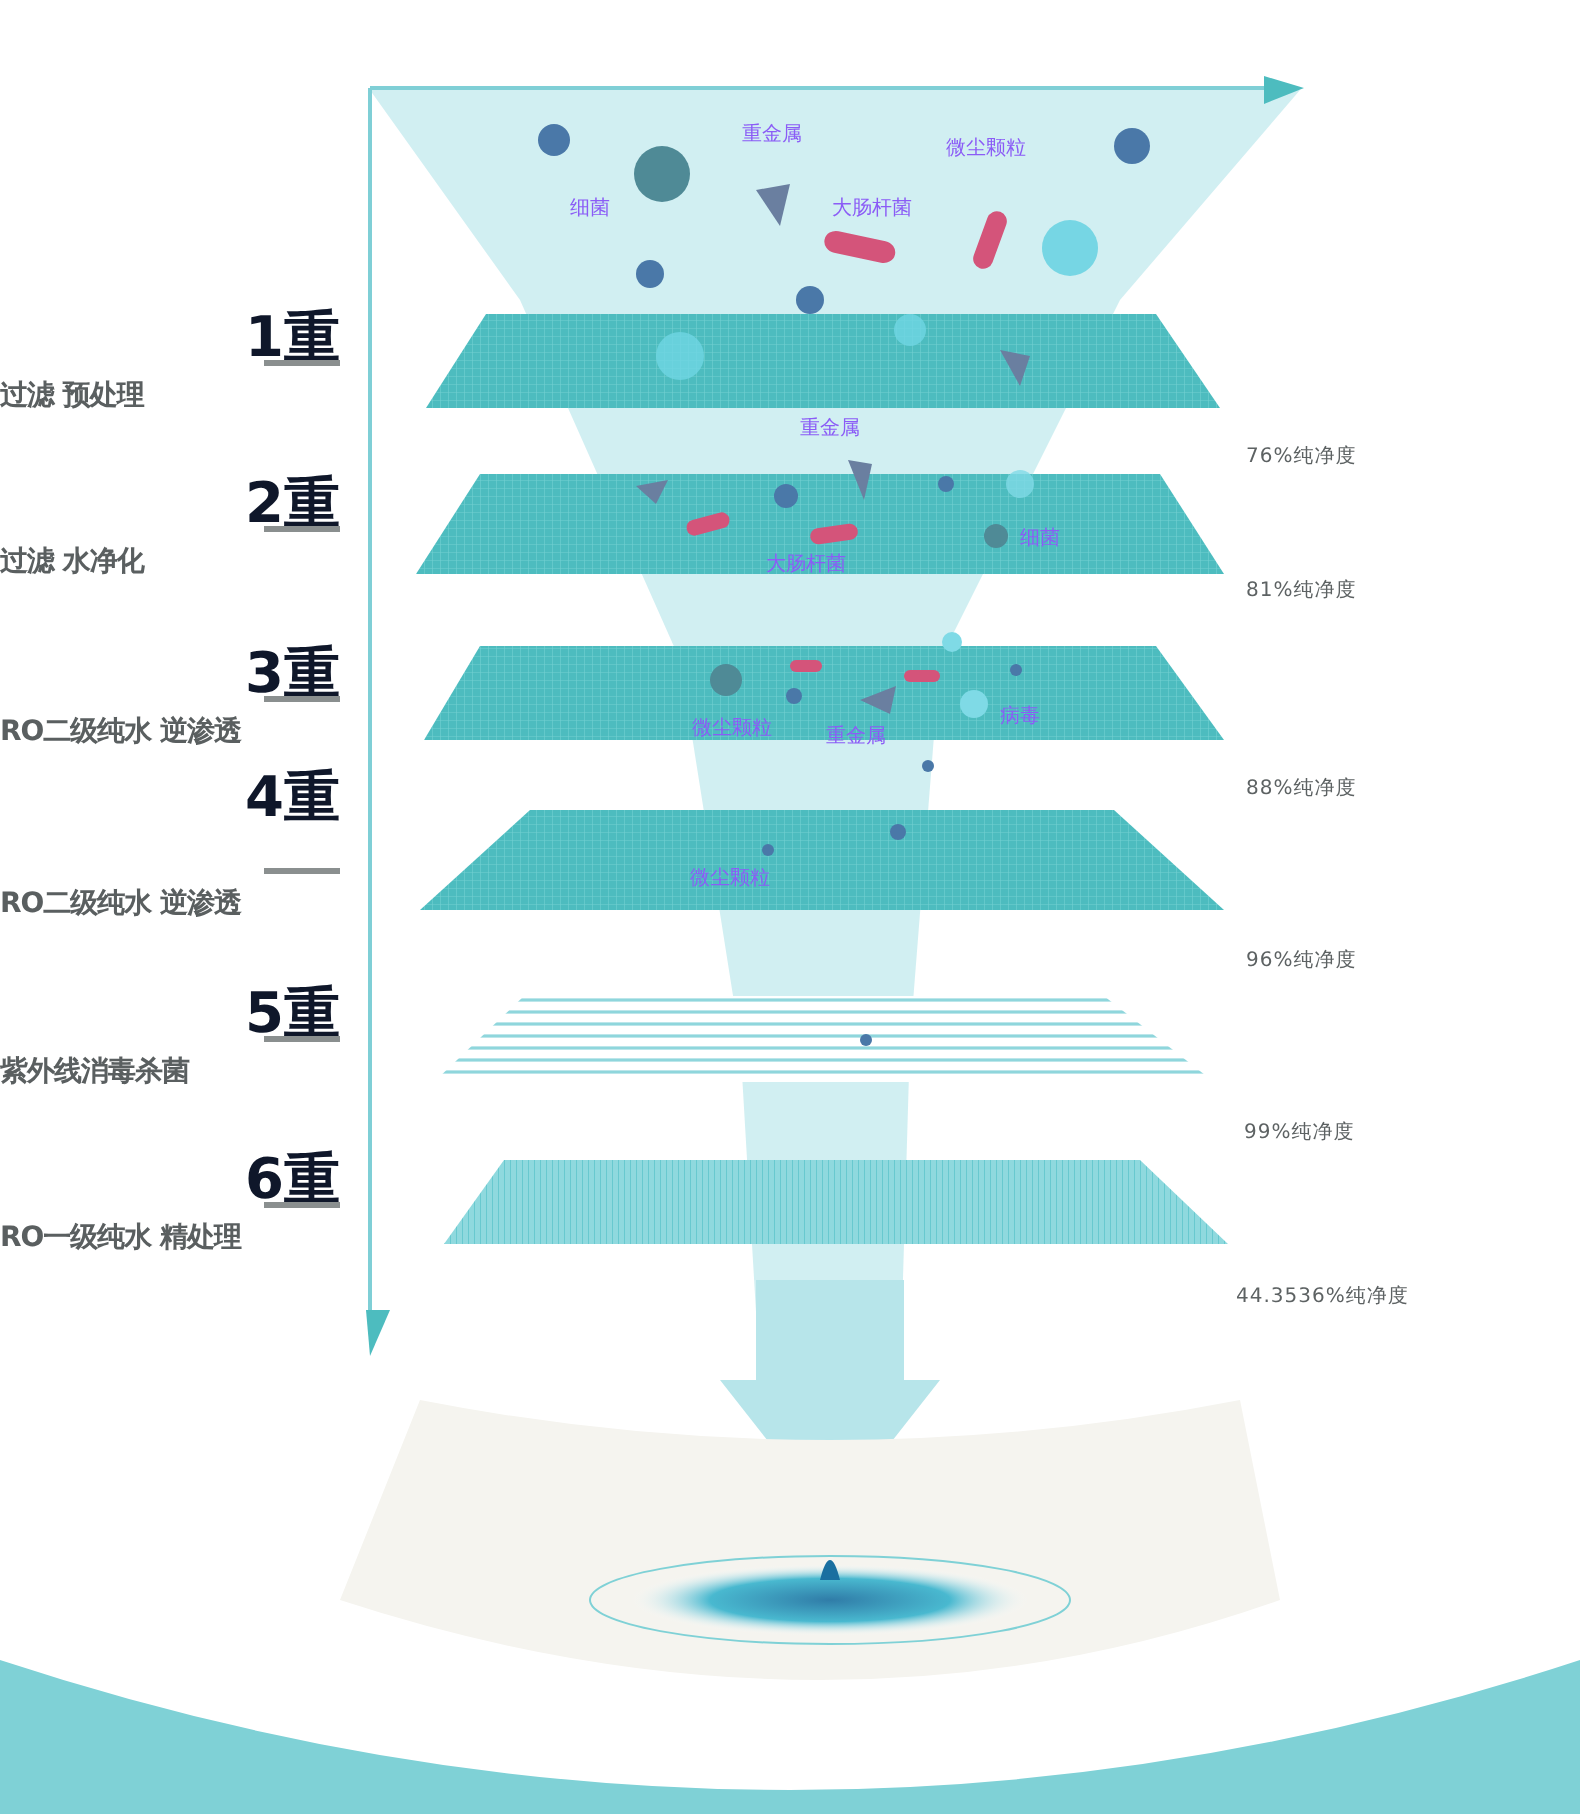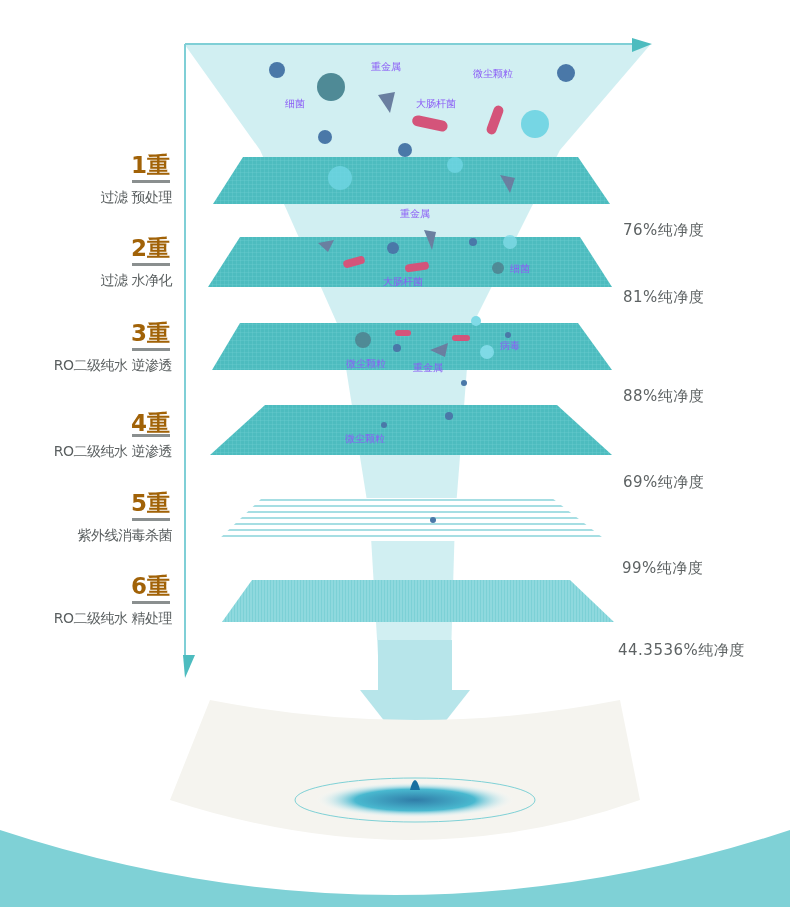--- a/index.html
+++ b/index.html
@@ -1,22 +1,22 @@
 <!DOCTYPE html>
 <html><head>
 <meta charset="utf-8">
 <style>
   html, body { margin:0; padding:0; }
   body { width:790px; height:907px; background:#ffffff; position:relative; overflow:hidden;
          font-family:"DejaVu Sans","Liberation Sans",sans-serif; }
   .abs { position:absolute; }
-  .stage-num { color:#a16207; font-weight:bold; font-size:23px; text-align:right; width:170px; right:auto; }
+  .stage-num { color:#0f172a; font-weight:bold; font-size:28px; text-align:right; width:170px; right:auto; }
   .stage-bar { height:3px; background:#8a8f8f; width:38px; }
-  .stage-desc { color:#5a5f60; font-size:14px; text-align:right; width:172px; letter-spacing:-0.5px; }
-  .purity { color:#5d6263; font-size:15px; letter-spacing:0.5px; }
+  .stage-desc { color:#5a5f60; font-size:14px; width:172px; letter-spacing:-0.5px;font-weight:bold; }
+  .purity { color:#5d6263; font-size:10px; letter-spacing:0.5px; }
   .lbl { color:#8b5cf6; font-size:10px; }
 </style>
 </head>
 <body>
 
 <svg class="abs" style="left:0;top:0" width="790" height="907">
   <defs>
     <pattern id="grid" width="4" height="4" patternUnits="userSpaceOnUse">
       <rect width="4" height="4" fill="#4dbcbf"></rect>
       <path d="M0 0H4M0 0V4" stroke="#72d0d2" stroke-width="0.6"></path>
@@ -108,53 +108,53 @@
 <div class="abs lbl" style="left:473px;top:67px">微尘颗粒</div>
 <div class="abs lbl" style="left:285px;top:97px">细菌</div>
 <div class="abs lbl" style="left:416px;top:97px">大肠杆菌</div>
 
 <div class="abs lbl" style="left:400px;top:207px">重金属</div>
 <div class="abs lbl" style="left:383px;top:275px">大肠杆菌</div>
 <div class="abs lbl" style="left:510px;top:262px">细菌</div>
 
 <div class="abs lbl" style="left:346px;top:357px">微尘颗粒</div>
 <div class="abs lbl" style="left:413px;top:361px">重金属</div>
-<div class="abs lbl" style="left:500px;top:339px">病毒</div>
+<div class="abs lbl" style="left:500px;top:351px">病毒</div>
 
 <div class="abs lbl" style="left:345px;top:432px">微尘颗粒</div>
 
 <div>
   <div class="abs stage-num" style="left:0;top:150px">1重</div>
   <div class="abs stage-bar" style="left:132px;top:180px"></div>
   <div class="abs stage-desc" style="left:0;top:189px">过滤 预处理</div>
 </div>
 <div>
   <div class="abs stage-num" style="left:0;top:233px">2重</div>
   <div class="abs stage-bar" style="left:132px;top:263px"></div>
   <div class="abs stage-desc" style="left:0;top:272px">过滤 水净化</div>
 </div>
 <div>
   <div class="abs stage-num" style="left:0;top:318px">3重</div>
   <div class="abs stage-bar" style="left:132px;top:348px"></div>
   <div class="abs stage-desc" style="left:0;top:357px">RO二级纯水 逆渗透</div>
 </div>
 <div>
-  <div class="abs stage-num" style="left:0;top:408px">4重</div>
+  <div class="abs stage-num" style="left:0;top:380px">4重</div>
   <div class="abs stage-bar" style="left:132px;top:434px"></div>
   <div class="abs stage-desc" style="left:0;top:443px">RO二级纯水 逆渗透</div>
 </div>
 <div>
   <div class="abs stage-num" style="left:0;top:488px">5重</div>
   <div class="abs stage-bar" style="left:132px;top:518px"></div>
   <div class="abs stage-desc" style="left:0;top:527px">紫外线消毒杀菌</div>
 </div>
 <div>
   <div class="abs stage-num" style="left:0;top:571px">6重</div>
   <div class="abs stage-bar" style="left:132px;top:601px"></div>
-  <div class="abs stage-desc" style="left:0;top:610px">RO二级纯水 精处理</div>
+  <div class="abs stage-desc" style="left:0;top:610px">RO一级纯水 精处理</div>
 </div>
 
 <div class="abs purity" style="left:623px;top:221px">76%纯净度</div>
 <div class="abs purity" style="left:623px;top:288px">81%纯净度</div>
 <div class="abs purity" style="left:623px;top:387px">88%纯净度</div>
-<div class="abs purity" style="left:623px;top:473px">69%纯净度</div>
+<div class="abs purity" style="left:623px;top:473px">96%纯净度</div>
 <div class="abs purity" style="left:622px;top:559px">99%纯净度</div>
 <div class="abs purity" style="left:618px;top:641px">44.3536%纯净度</div>
 
 </body></html>

